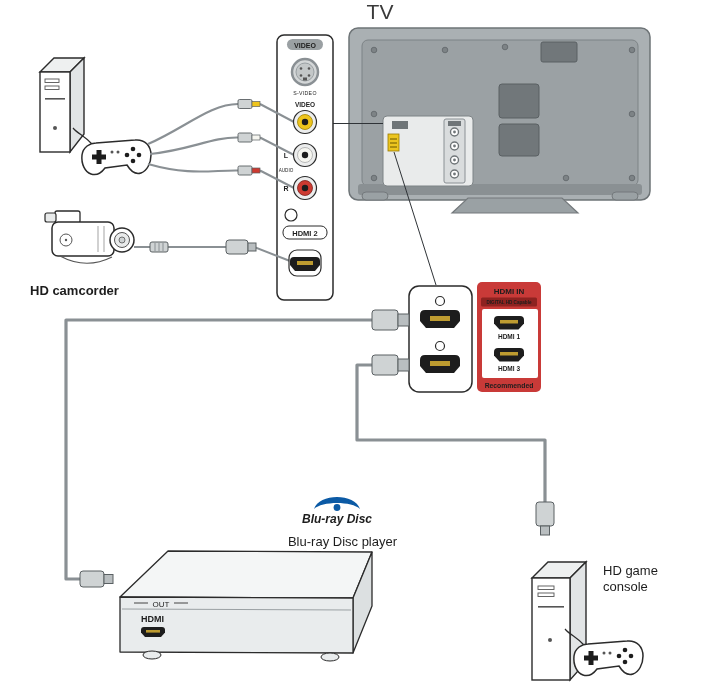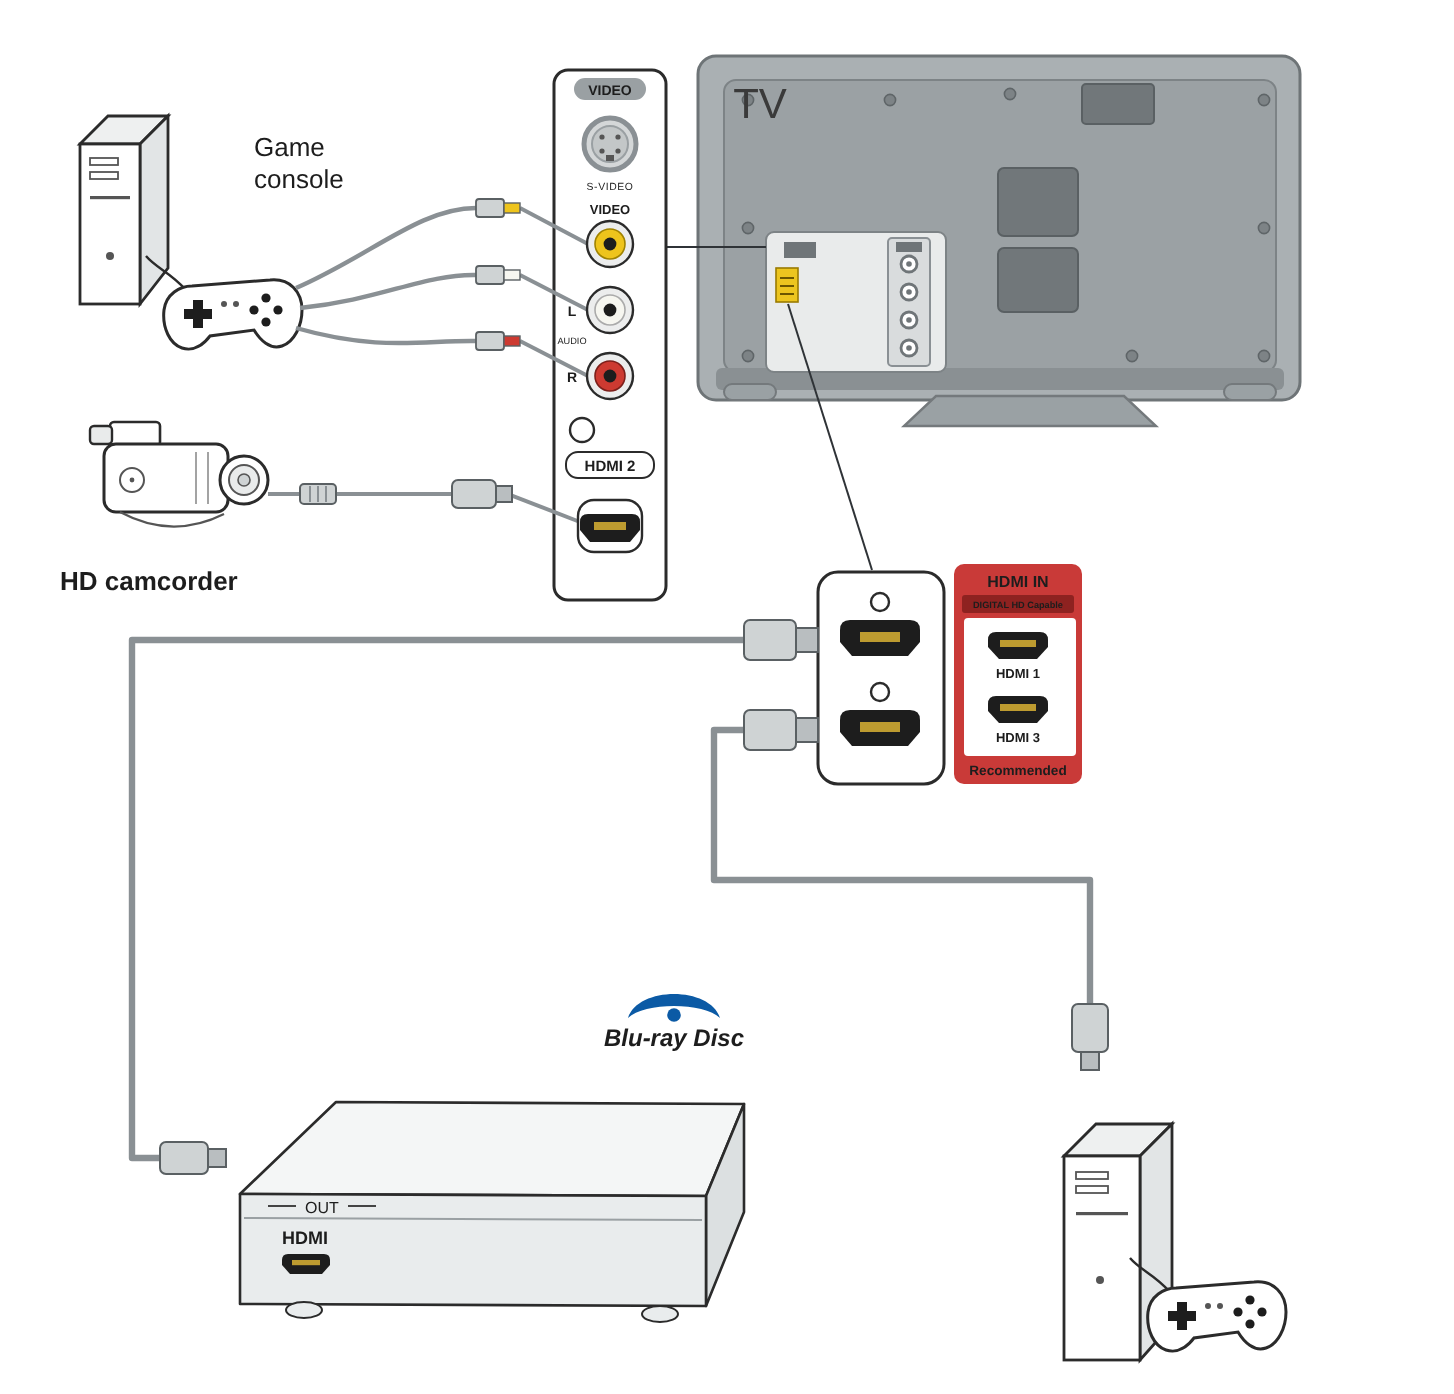--- a/index.html
+++ b/index.html
@@ -283,17 +283,18 @@
             <circle cx="139" cy="155" r="2.3"></circle>
         <circle cx="133" cy="161" r="2.3"></circle>
             <circle cx="127" cy="155" r="2.3"></circle>
       </g>
       <circle cx="112" cy="152" r="1.5" fill="#555"></circle>
           <circle cx="118" cy="152" r="1.5" fill="#555"></circle>
     </g>
   </g>
 </svg>
 
-<div class="title" style="left:352px; top:0px; width:56px;margin-top:41px;">TV</div>
-<div class="lbl" style="left:127px; top:66px; width:70px;">Game console</div>
+<div class="title" style="left:352px; top:0px; width:56px;">TV</div>
 <div class="lbl" style="left:30px; top:283px; width:120px;font-weight:bold;">HD camcorder</div>
+<div class="lbl center" style="left:265px; top:534px; width:155px;">Blu-ray Disc player</div>
+<div class="lbl" style="left:603px; top:563px; width:78px;">HD game console</div>
 
 </div>
 
 </body></html>

